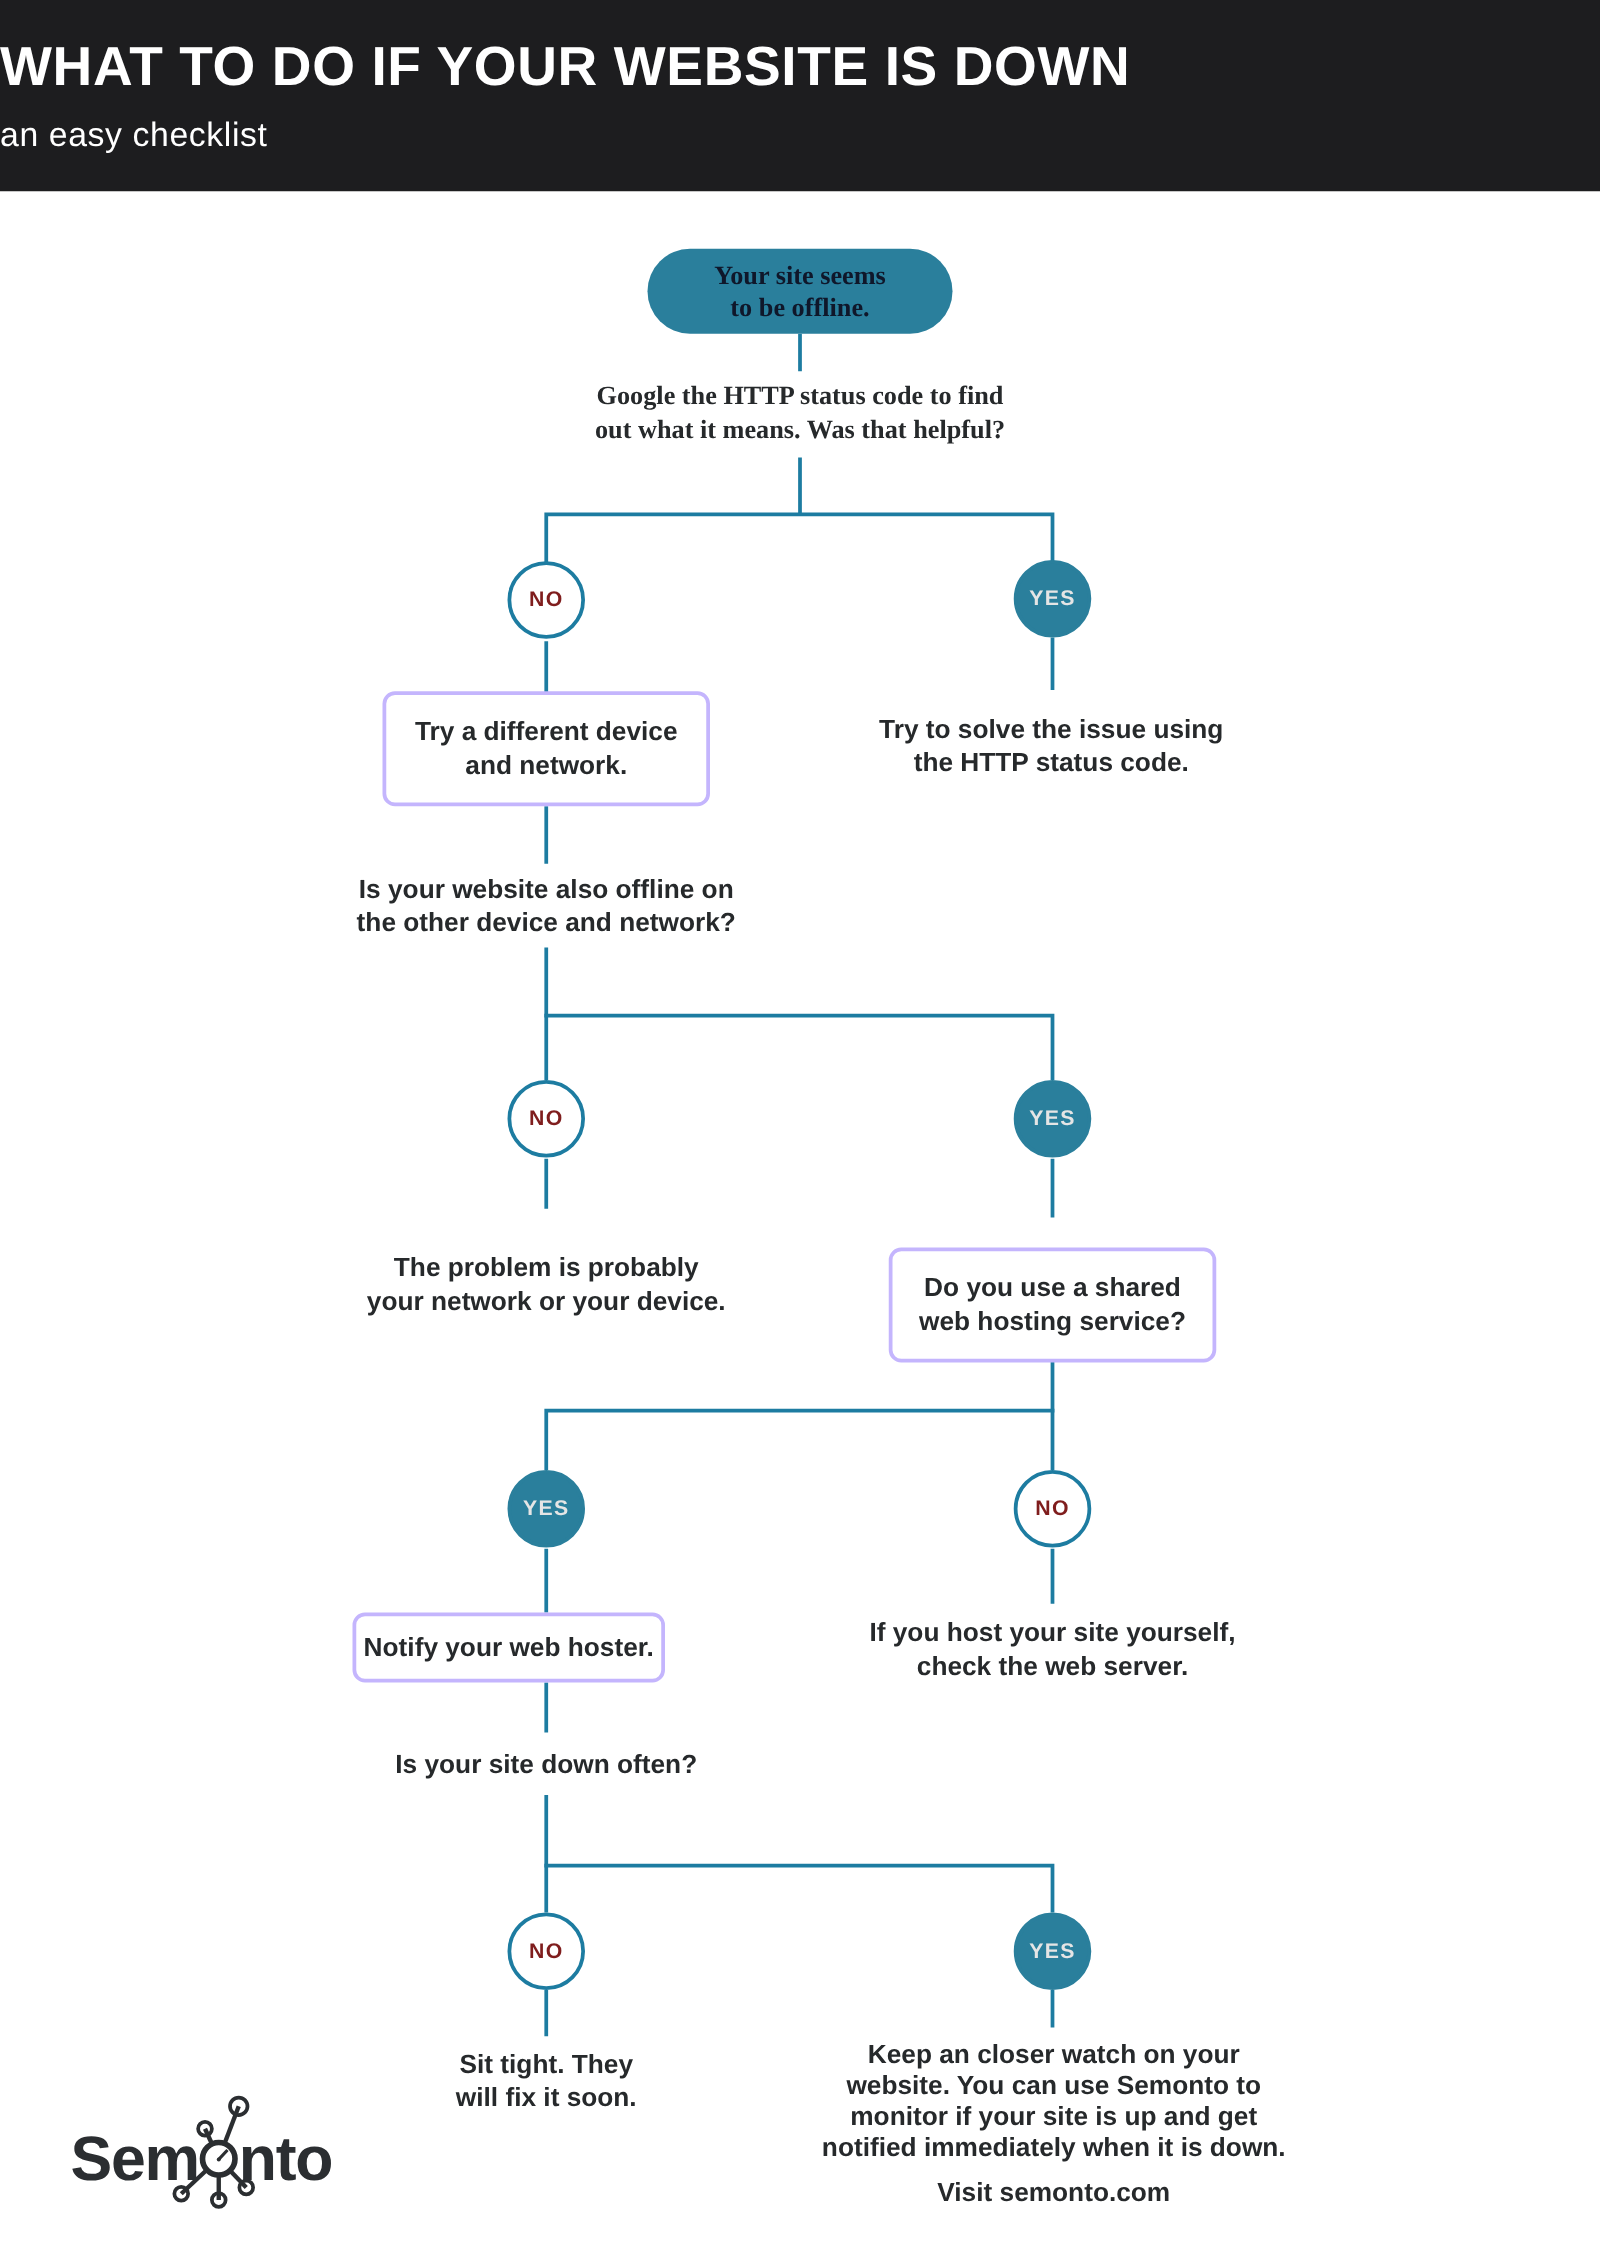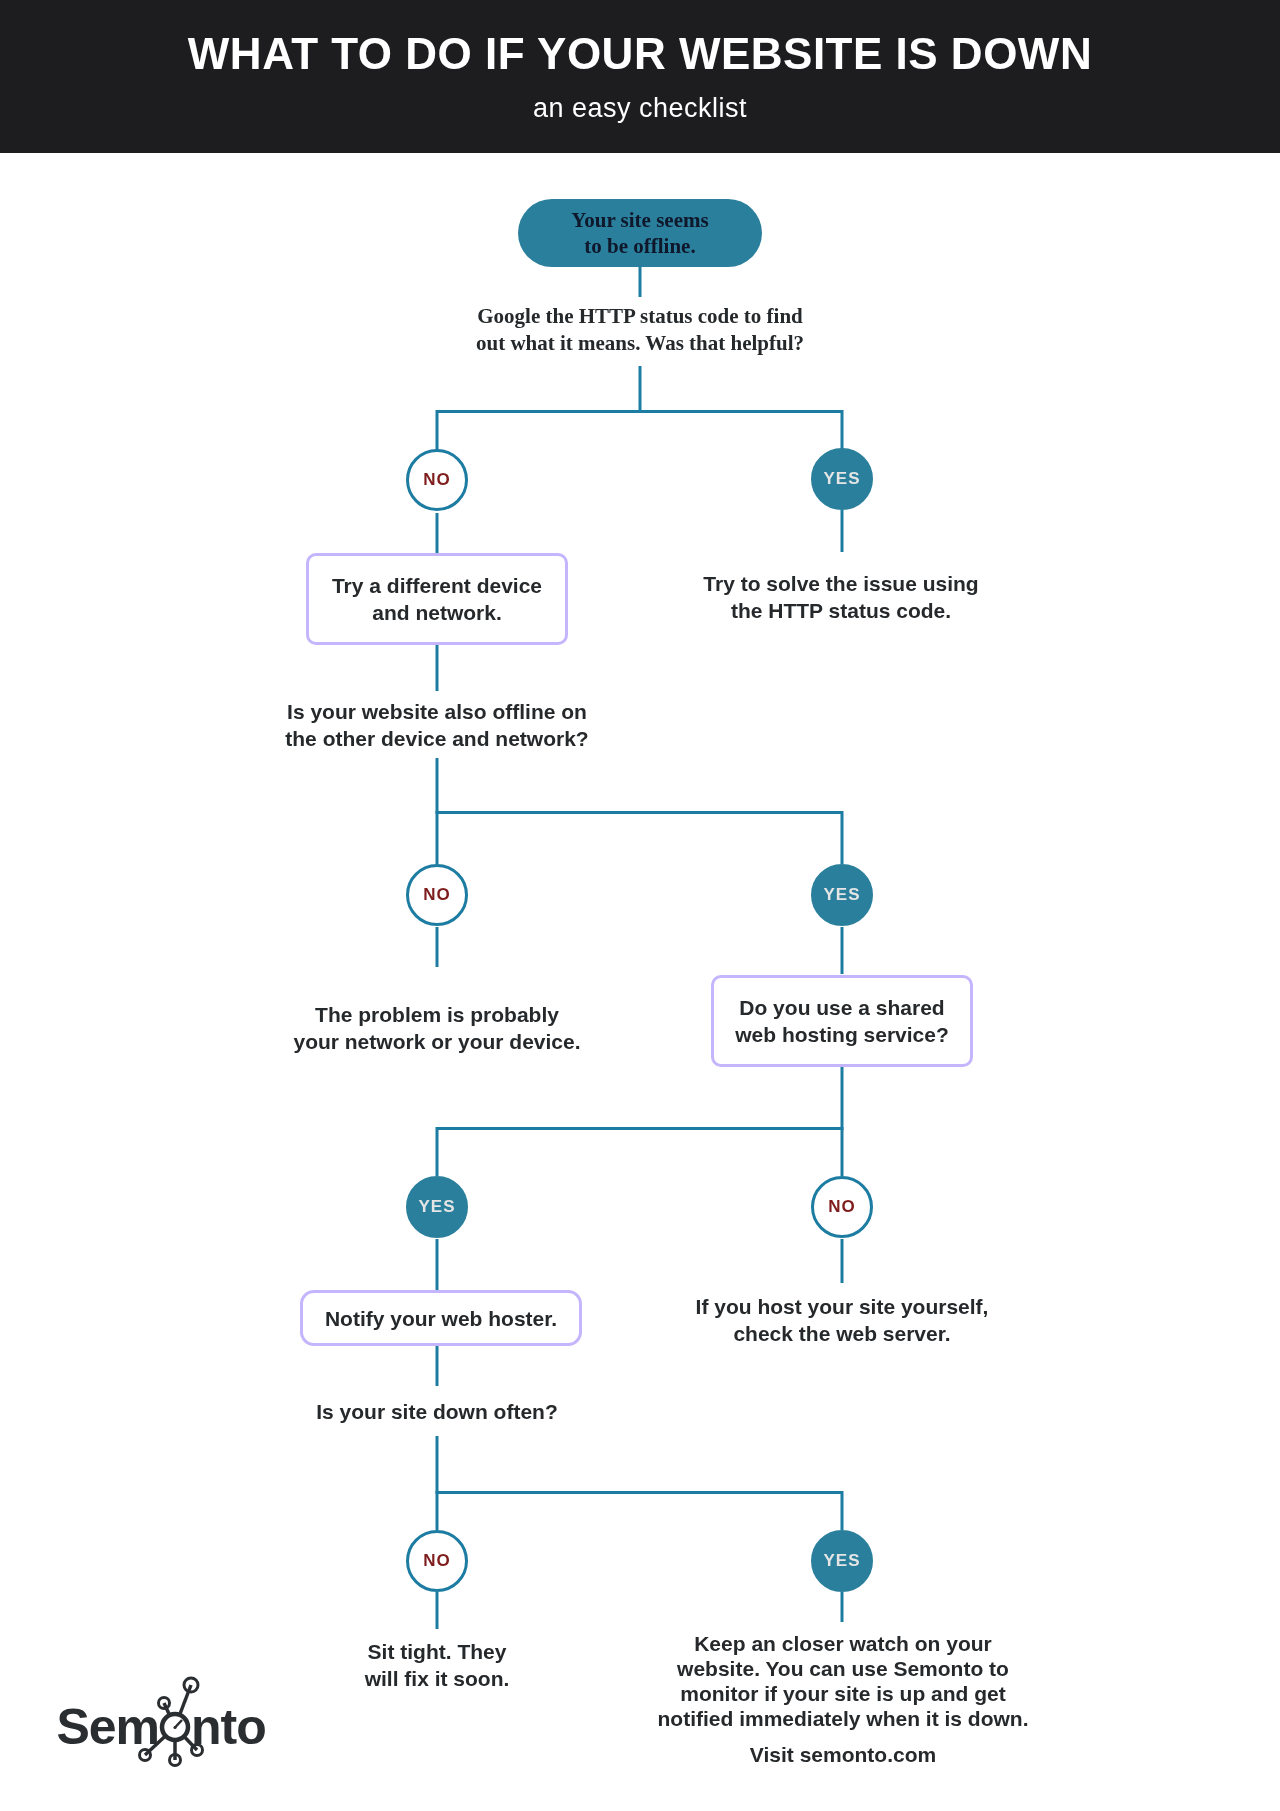--- a/index.html
+++ b/index.html
@@ -3,43 +3,43 @@
 <meta charset="utf-8">
 <style>
   html,body{margin:0;padding:0;background:#ffffff;}
   #canvas{
     position:relative;width:1280px;height:1811px;background:#ffffff;overflow:hidden;
     font-family:"Liberation Sans","DejaVu Sans",sans-serif;color:#26292b;
   }
   
   .header{
     position:absolute;left:0;top:0;width:1280px;height:153px;background:#1d1d1f;
-    display:flex;flex-direction:column;align-items:center;justify-content:center;gap:14px;
+    display:flex;flex-direction:column;justify-content:center;gap:14px;
   }
   .header .title{
     color:#ffffff;font-size:44px;font-weight:700;letter-spacing:.5px;white-space:nowrap;
   }
   .header .subtitle{color:#ffffff;font-size:27px;font-weight:400;letter-spacing:.5px;}
   
   .connectors{position:absolute;left:0;top:0;}
   .connectors path{stroke:#1d7ca1;stroke-width:3;fill:none;}
   
   .pill{
     position:absolute;left:518px;top:199px;width:244px;height:68px;border-radius:34px;
     background:#2a7f9c;color:#0f172a;display:flex;align-items:center;justify-content:center;
     text-align:center;font-size:21px;font-weight:700;line-height:26px;white-space:pre-line;font-family:Liberation Serif, serif;
   }
   .box{
     position:absolute;background:#ffffff;border:3px solid #c4b5fd;border-radius:10px;
     display:flex;align-items:center;justify-content:center;text-align:center;
     font-size:21px;font-weight:700;line-height:27px;white-space:pre-line;box-sizing:border-box;
   }
   .box.b1{left:306px;top:553px;width:262px;height:92px;}
-  .box.b2{left:711px;top:975px;width:262px;height:92px;}
-  .box.b3{left:300px;top:1290px;width:282px;height:56px;border-radius:14px;}
+  .box.b2{left:711px;top:998px;width:262px;height:92px;}
+  .box.b3{left:282px;top:1290px;width:250px;height:56px;}
   .circle{
     position:absolute;width:62px;height:62px;border-radius:50%;box-sizing:border-box;
     border:3px solid #1d7ca1;background:#ffffff;color:#7f1d1d;
     display:flex;align-items:center;justify-content:center;
     font-size:17px;font-weight:700;letter-spacing:1px;
   }
   .circle.filled{background:#2a7f9c;border-color:#2a7f9c;color:#e5e5e5;}
   .flow-text{
     position:absolute;transform:translateX(-50%);text-align:center;
     font-size:21px;font-weight:700;line-height:27px;white-space:pre-line;color:#26292b;

